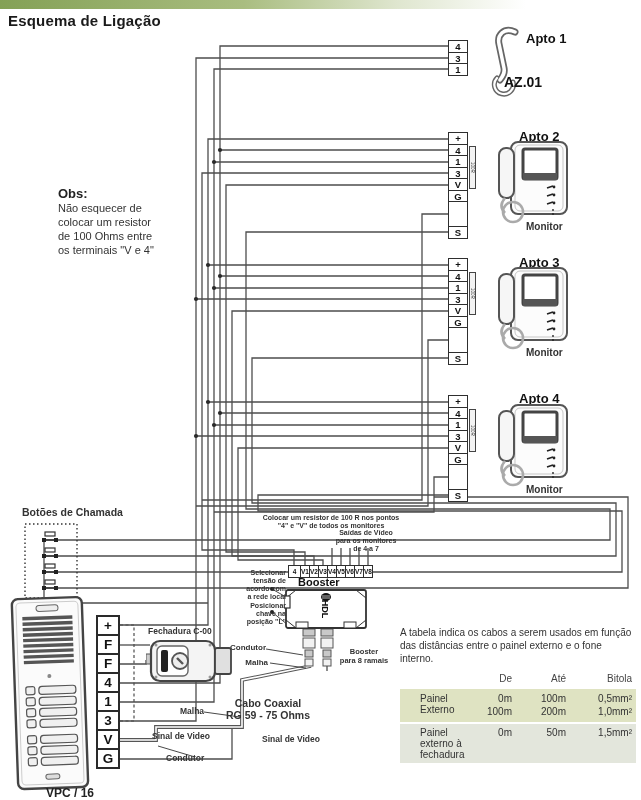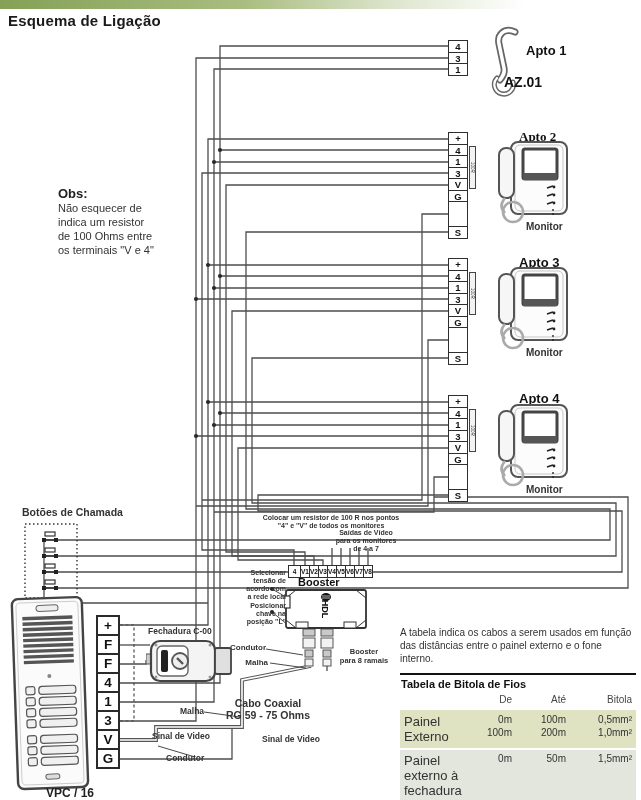--- a/index.html
+++ b/index.html
@@ -45,21 +45,21 @@
   .n8{font-size:8px;line-height:9.5px;}
   .n85{font-size:8.5px;line-height:10px;}
   .n105{font-size:10.5px;line-height:12px;}
   .ctr{text-align:center;}
   .rgt{text-align:right;}
   
   #tablebox{left:400px;top:626px;width:236px;}
   .t-intro{font-size:10px;line-height:13px;color:#333;margin-bottom:8px;font-weight:normal;}
   .t-title{border-top:2px solid #111;font-size:11px;font-weight:bold;color:#111;padding:3px 0 4px 1px;}
   .t-row{display:flex;flex-direction:row;}
-  .t-c0{flex:1;padding-left:4px;font-size:13px;color:#333;}
+  .t-c0{flex:1;padding-left:20px;font-size:10px;color:#333;}
   .t-c{width:46px;text-align:right;padding-right:8px;font-size:10px;color:#333;box-sizing:border-box;}
   .t-c2{width:54px;text-align:right;padding-right:8px;font-size:10px;color:#333;box-sizing:border-box;}
   .t-c3{width:62px;text-align:right;padding-right:4px;font-size:10px;color:#333;box-sizing:border-box;}
   .t-head .t-c,.t-head .t-c2,.t-head .t-c3{color:#444;}
   .t-head{height:16px;}
   .cellline{line-height:12.5px;}
   .vpc{font-size:12px;font-weight:bold;color:#222;}
 </style>
 </head>
 <body>
@@ -182,40 +182,40 @@
         <circle cx="272" cy="612" r="2"></circle>
     </g>
   </svg>
 
   <div class="abs lay greenbar"></div>
   <div class="abs lay title">Esquema de Ligação</div>
 
   <div class="abs lay" style="left:58px;top:186px;">
     <div class="obs-h">Obs:</div>
     <div class="obs-l">Não esquecer de</div>
-    <div class="obs-l">indica um resistor</div>
+    <div class="obs-l">colocar um resistor</div>
     <div class="obs-l">de 100 Ohms entre</div>
     <div class="obs-l">os terminais "V e 4"</div>
   </div>
 
-  <div class="abs lay apt-name" style="left:526px;top:31px;margin-top:12px;">Apto 1</div>
+  <div class="abs lay apt-name" style="left:526px;top:31px;">Apto 1</div>
   <div class="abs lay strip" style="left:448px;top:40px;">
     <div class="tb">4</div>
     <div class="tb">3</div>
     <div class="tb">1</div>
   </div>
   <svg class="abs lay" style="left:484px;top:26px;" width="44" height="74" viewBox="0 0 44 74">
     <path d="M31,6 C20,1 13,9 15,18 L20,42 C21,47 19,50 16,54" stroke="#666" stroke-width="7" fill="none" stroke-linecap="round"></path>
     <path d="M13,52 a9.5,9.5 0 1,0 16,4" stroke="#666" stroke-width="5" fill="none" stroke-linecap="round"></path>
     <path d="M31,6 C20,1 13,9 15,18 L20,42 C21,47 19,50 16,54" stroke="#fff" stroke-width="3.5" fill="none" stroke-linecap="round"></path>
     <path d="M13,52 a9.5,9.5 0 1,0 16,4" stroke="#fff" stroke-width="2.2" fill="none" stroke-linecap="round"></path>
   </svg>
   <div class="abs lay dev-name" style="left:504px;top:74px;">AZ.01</div>
 
-  <div class="abs lay apt-name" style="left:519px;top:129px;font-family:Liberation Serif, serif;">Apto 2</div>
+  <div class="abs lay apt-name" style="left:519px;top:129px;">Apto 2</div>
   <div class="abs lay strip" style="left:448px;top:132px;">
     <div class="tb">+</div>
     <div class="tb">4</div>
     <div class="tb">1</div>
     <div class="tb">3</div>
     <div class="tb">V</div>
     <div class="tb">G</div>
     <div class="tb blank"></div>
     <div class="tb">S</div>
   </div>
@@ -424,21 +424,20 @@
     <circle cx="10" cy="11" r="1.5" fill="#999"></circle>
       <circle cx="64" cy="11" r="1.5" fill="#999"></circle>
     <circle cx="10" cy="43" r="1.5" fill="#999"></circle>
       <circle cx="64" cy="43" r="1.5" fill="#999"></circle>
   </svg>
 
   <div class="abs lay vpc" style="left:46px;top:786px;">VPC / 16</div>
 
   <div class="abs lay" id="tablebox">
     <div class="t-intro">A tabela indica os cabos a serem usados em função das distâncias entre o painel externo e o fone interno.</div>
-    <div class="t-title">Tabela de Bitola de Fios</div>
     <div class="t-row t-head">
       <div class="t-c0"></div>
       <div class="t-c">De</div>
       <div class="t-c2">Até</div>
       <div class="t-c3">Bitola</div>
     </div>
     <div class="t-row" style="background:#dfe3c2;padding:4px 0;">
       <div class="t-c0">Painel Externo</div>
       <div class="t-c">
         <div class="cellline">0m</div>

